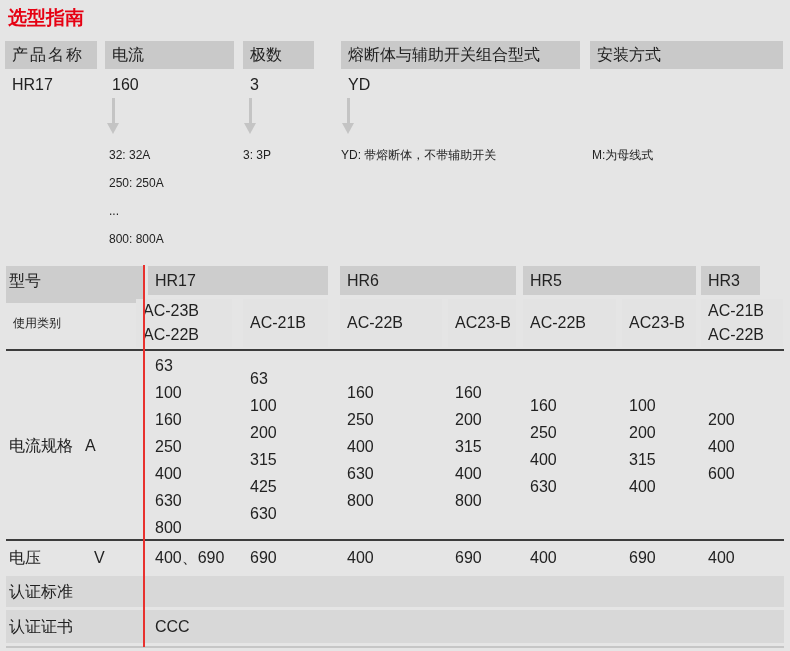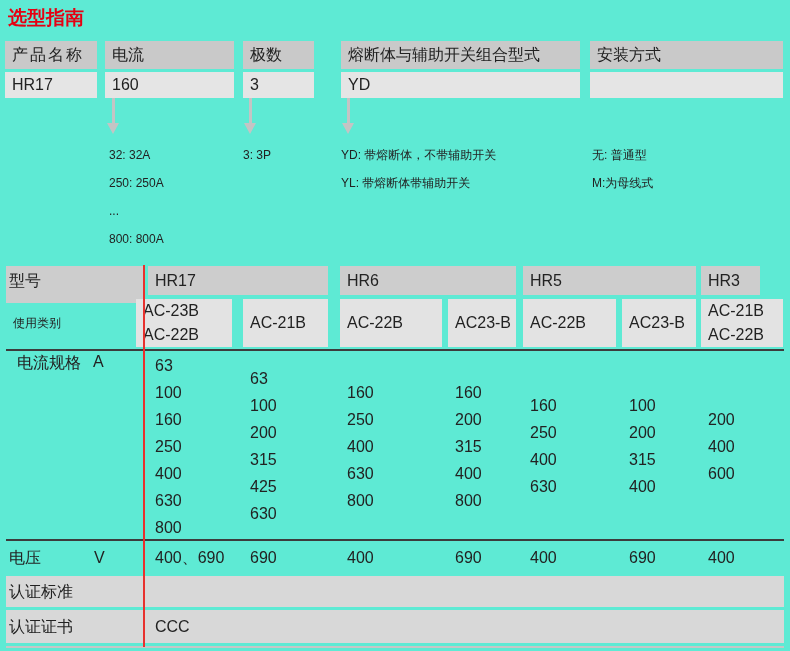--- a/index.html
+++ b/index.html
@@ -1,21 +1,21 @@
 <!DOCTYPE html>
 <html><head>
 <meta charset="utf-8">
 <style>
   * { margin:0; padding:0; box-sizing:border-box; }
   html,body { background:#ffffff; }
   body {
     font-family:"Liberation Sans","DejaVu Sans",sans-serif;
     color:#222222;
   }
-  .page { position:relative; width:790px; height:651px; background:#5eead4; overflow:hidden; }
+  .page { position:relative; width:790px; height:651px; background:#e5e5e5; overflow:hidden; }
 
   .title {
     position:absolute; left:8px; top:5px;
     font-size:19px; font-weight:bold; color:#e60012;
   }
 
   
   .shead {
     position:absolute; top:41px; height:28px; background:#c9c9c9;
     line-height:28px; padding-left:7px; font-size:16px; white-space:nowrap; overflow:hidden;
@@ -55,21 +55,21 @@
     display:flex; align-items:center; padding-left:3px; font-size:12px;
   }
   .curcell {
     position:absolute; top:353px; height:186px;
     display:flex; flex-direction:column; justify-content:center;
     padding-left:7px; font-size:16px;
   }
   .curcell div { line-height:27px; }
   .label-cur {
     position:absolute; left:6px; top:353px; width:137px; height:186px;
-    display:flex; align-items:flex-start; padding-left:3px; font-size:16px;margin-left:8px;
+    display:flex; align-items:center; padding-left:3px; font-size:16px;
   }
   .label-cur .unit { margin-left:12px; }
   .vcell {
     position:absolute; top:543px; height:30px; line-height:30px;
     padding-left:7px; font-size:16px; white-space:nowrap;
   }
   .label-volt {
     position:absolute; left:6px; top:543px; width:137px; height:30px;
     line-height:30px; padding-left:3px; font-size:16px;
   }
@@ -126,24 +126,22 @@
         <div>32: 32A</div>
         <div>250: 250A</div>
         <div>...</div>
         <div>800: 800A</div>
       </div>
     <div class="note" style="left:243px">
         <div>3: 3P</div>
       </div>
     <div class="note" style="left:341px">
         <div>YD: 带熔断体，不带辅助开关</div>
-        <div>YL: 带熔断体带辅助开关</div>
       </div>
     <div class="note" style="left:592px">
-        <div>无: 普通型</div>
         <div>M:为母线式</div>
       </div>
   </div>
 
   <div>
 
     <div class="label-model">型号</div>
     <div class="mcell" style="left:148px;width:180px">HR17</div>
     <div class="mcell" style="left:340px;width:176px">HR6</div>
     <div class="mcell" style="left:523px;width:173px">HR5</div>

